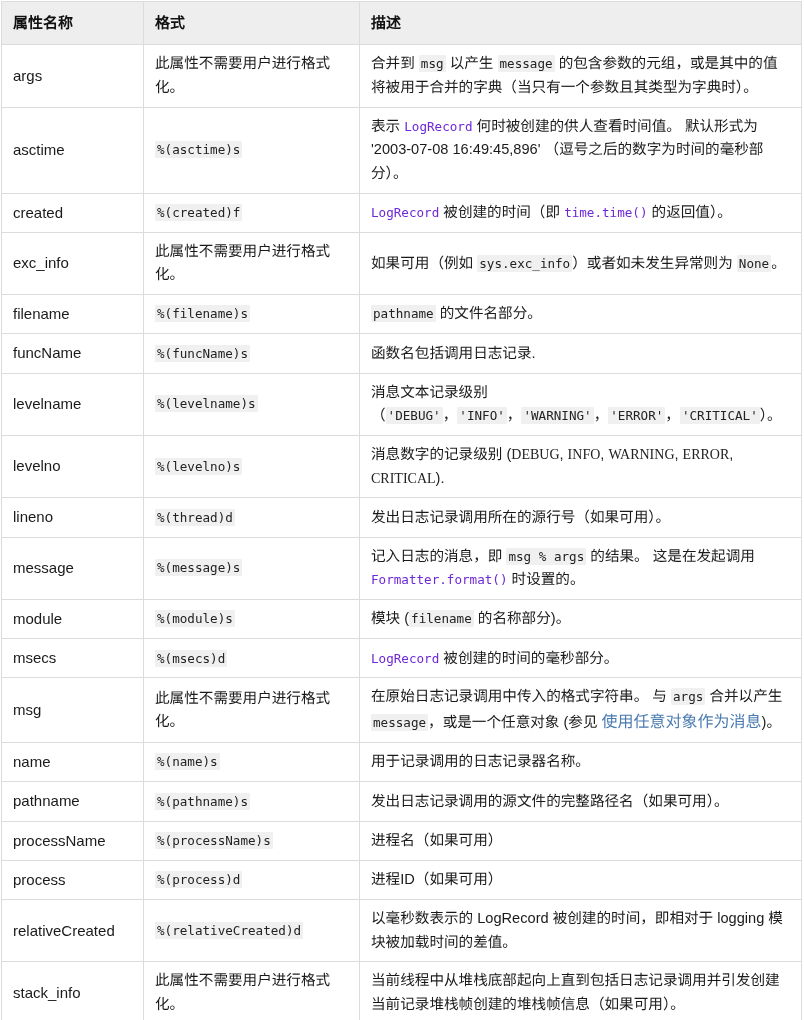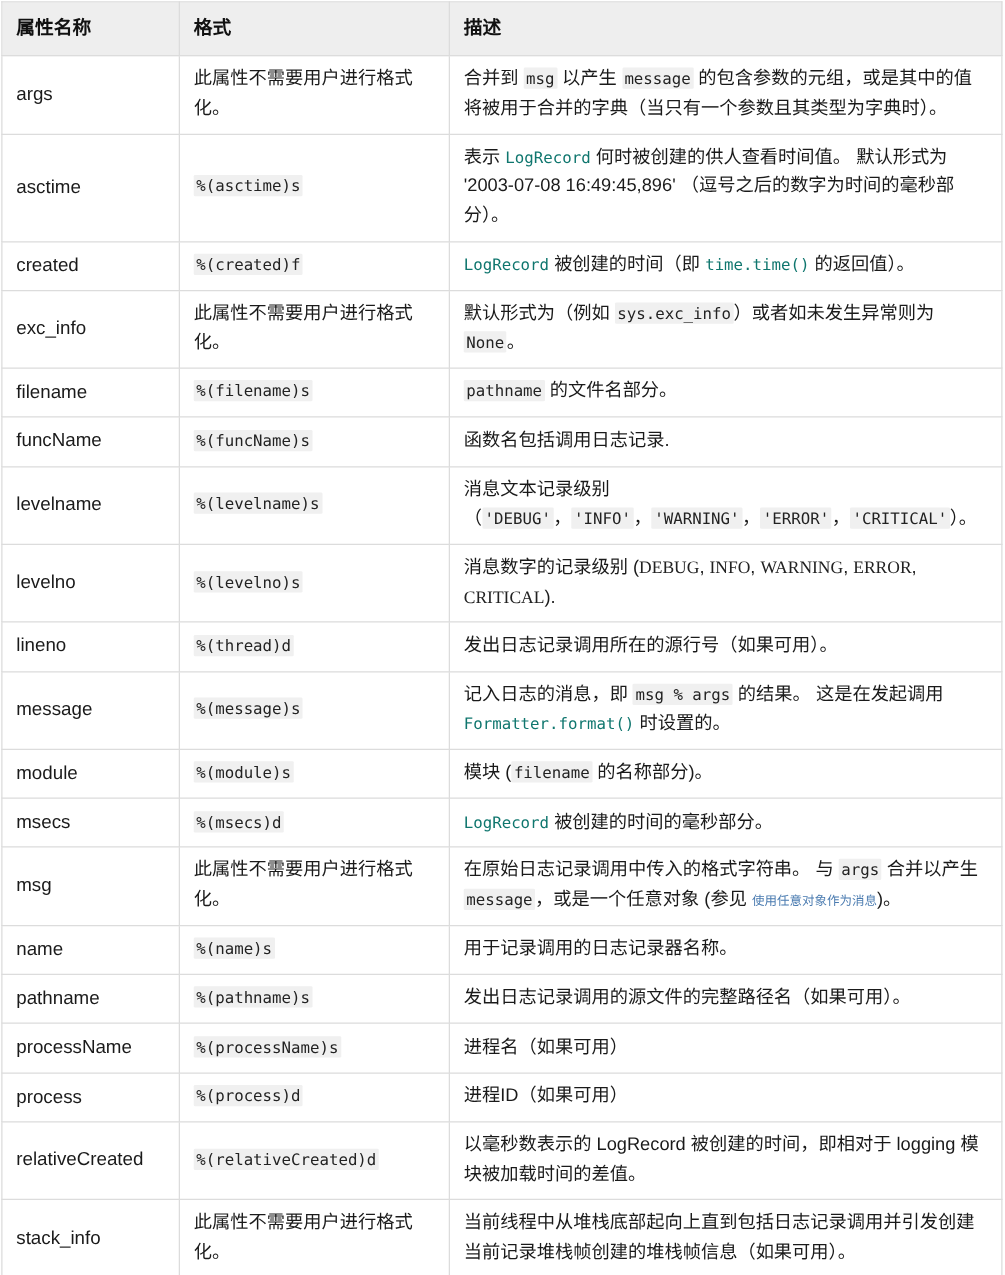--- a/index.html
+++ b/index.html
@@ -71,28 +71,28 @@
     font-family: Liberation Serif, serif;
     font-size: 14px;
     background: transparent;
     padding: 0;
     color: #222;
     white-space: nowrap;
   }
   a.xref {
     font-family: "DejaVu Sans Mono", "Liberation Mono", monospace;
     font-size: 12.6px;
-    color: #0f766e;
+    color: #6d28d9;
     text-decoration: none;
     white-space: nowrap;
   }
   a.doclink {
     color: #4a7bb0;
     text-decoration: none;
-    font-size: 10px;
+    font-size: 16px;
   }
 </style>
 </head>
 <body>
 
 <div class="page">
 
   <table class="attr-table">
     <colgroup>
       <col class="c-name">
@@ -118,21 +118,21 @@
           <td class="desc-cell"><span>表示 </span><a class="xref">LogRecord</a><span> 何时被创建的供人查看时间值。 默认形式为 '2003-07-08 16:49:45,896' （逗号之后的数字为时间的毫秒部分）。</span></td>
         </tr>
         <tr>
           <td class="name-cell">created</td>
           <td class="fmt-cell"><code class="lit">%(created)f</code></td>
           <td class="desc-cell"><a class="xref">LogRecord</a><span> 被创建的时间（即 </span><a class="xref">time.time()</a><span> 的返回值）。</span></td>
         </tr>
         <tr>
           <td class="name-cell">exc_info</td>
           <td class="fmt-cell"><span>此属性不需要用户进行格式化。</span></td>
-          <td class="desc-cell"><span>默认形式为（例如 </span><code class="lit">sys.exc_info</code><span>）或者如未发生异常则为 </span><code class="lit">None</code><span>。</span></td>
+          <td class="desc-cell"><span>如果可用（例如 </span><code class="lit">sys.exc_info</code><span>）或者如未发生异常则为 </span><code class="lit">None</code><span>。</span></td>
         </tr>
         <tr>
           <td class="name-cell">filename</td>
           <td class="fmt-cell"><code class="lit">%(filename)s</code></td>
           <td class="desc-cell"><code class="lit">pathname</code><span> 的文件名部分。</span></td>
         </tr>
         <tr>
           <td class="name-cell">funcName</td>
           <td class="fmt-cell"><code class="lit">%(funcName)s</code></td>
           <td class="desc-cell"><span>函数名包括调用日志记录.</span></td>

